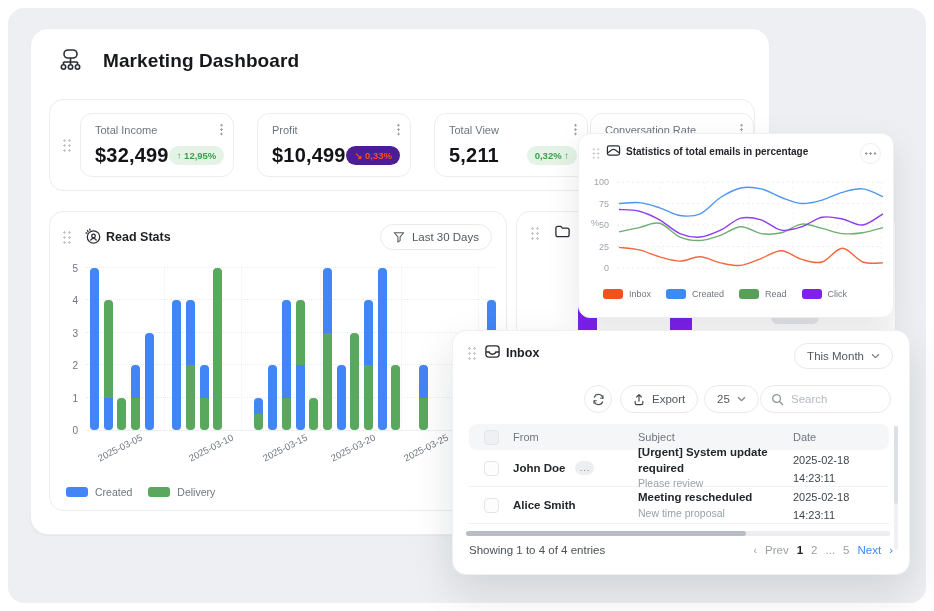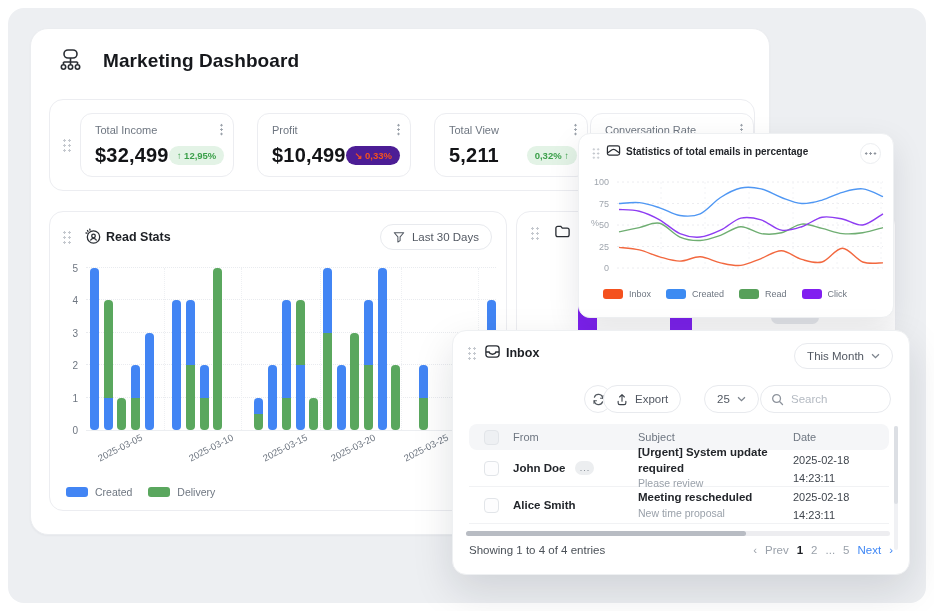--- a/index.html
+++ b/index.html
@@ -408,21 +408,21 @@
     <div class="toolbar">
       <button class="round-btn" style="left:131px;">
         <span class="icon">
           <svg width="13" height="13" viewBox="0 0 14 14" fill="none" stroke="#52585f" stroke-width="1.3">
             <path d="M2.5 8.5 a4.6 4.6 0 0 0 8.9 1" stroke-linecap="round"></path>
             <path d="M11.5 5.5 a4.6 4.6 0 0 0-8.9-1" stroke-linecap="round"></path>
             <path d="M11.9 2.4 v3.2 h-3.2 M2.1 11.6 v-3.2 h3.2" stroke-width="1.1"></path>
           </svg>
         </span>
       </button>
-      <button class="pill-btn tb-pill" style="left:150px;height:28px;">
+      <button class="pill-btn tb-pill" style="left:167px;height:28px;">
         <span class="icon">
           <svg width="12" height="13" viewBox="0 0 14 15" fill="none" stroke="#3c424a" stroke-width="1.3">
             <path d="M7 9.5 V2 M4.2 4.6 L7 1.8 l2.8 2.8" stroke-linecap="round" stroke-linejoin="round"></path>
             <path d="M2.5 9.5 v2 a2 2 0 0 0 2 2 h5 a2 2 0 0 0 2-2 v-2" stroke-linecap="round"></path>
           </svg>
         </span>
         <span>Export</span>
       </button>
       <button class="pill-btn tb-pill" style="left:251px;height:28px;">
         <span>25</span>

